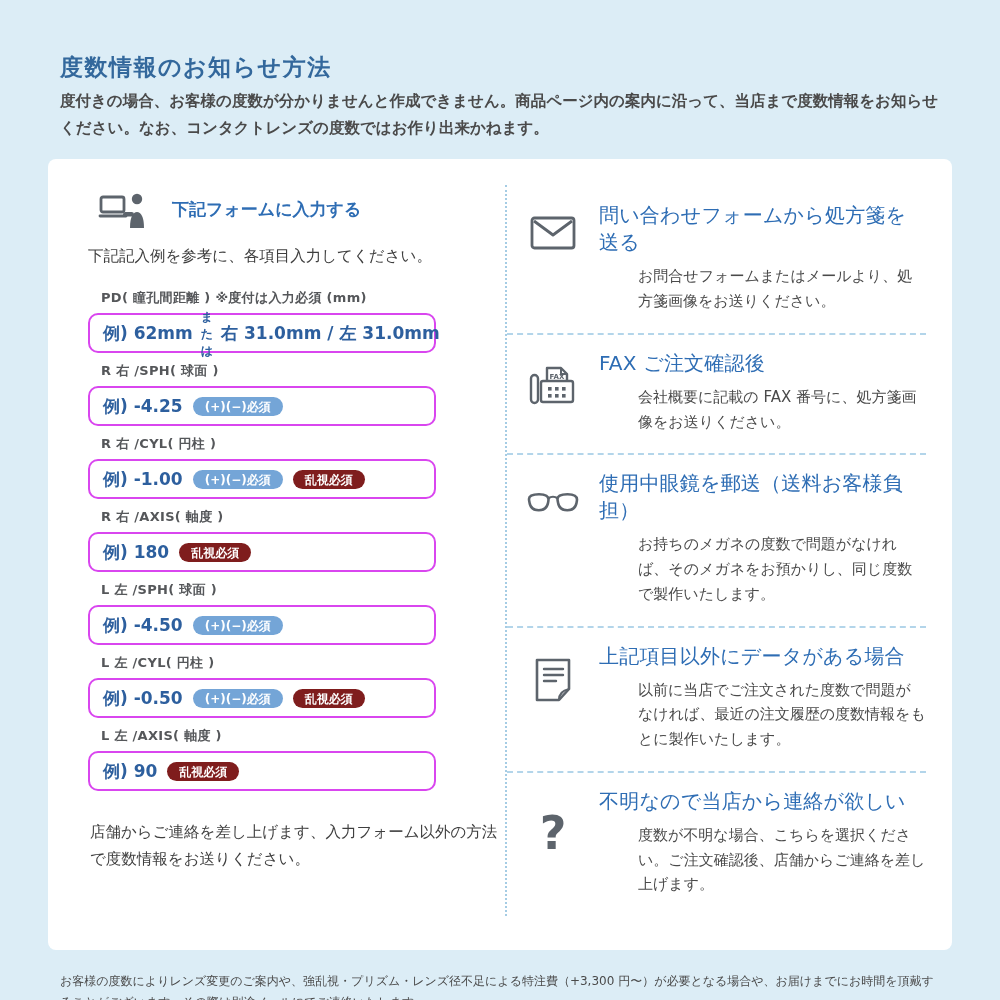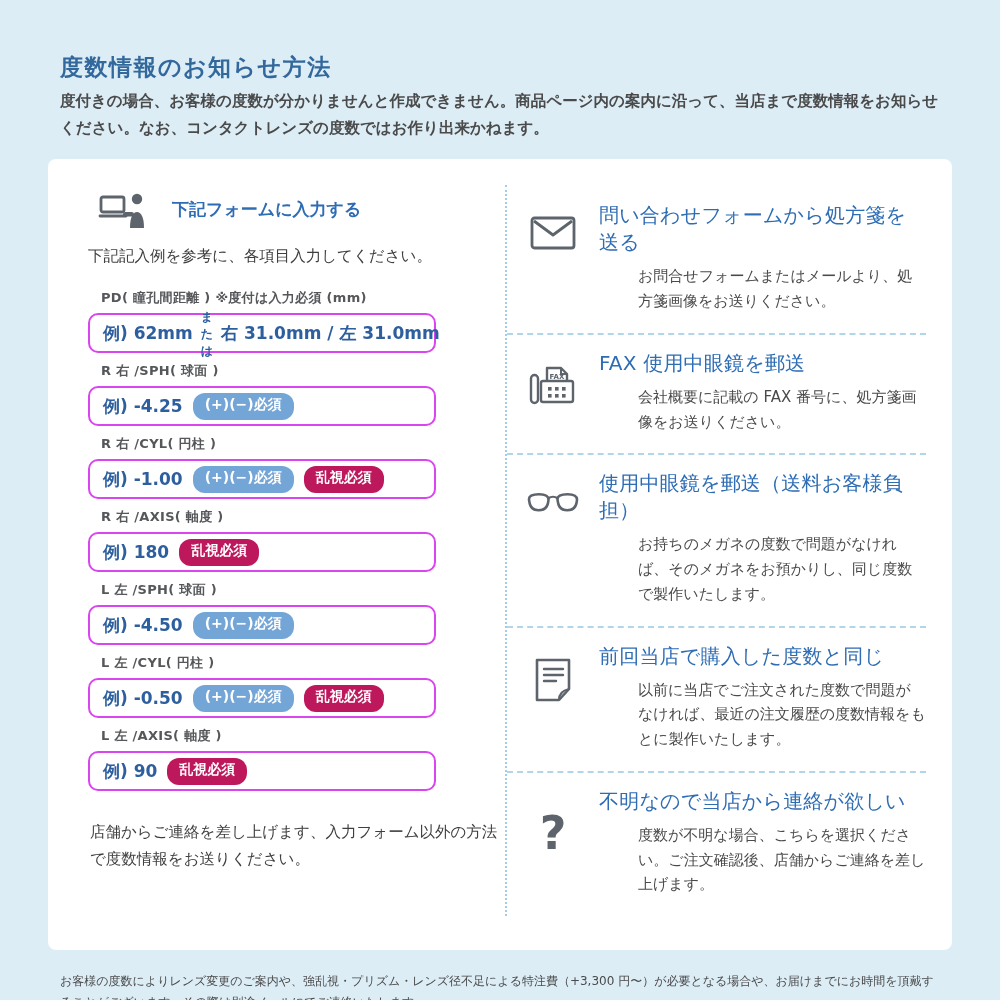--- a/index.html
+++ b/index.html
@@ -41,25 +41,25 @@
     padding-left:13px; margin-bottom:6px; letter-spacing:.3px;
   }
   .field-box {
     width:348px; height:40px;
     border:2px solid #d946ef; border-radius:10px; background:#fff;
     display:flex; align-items:center; gap:10px; padding:0 13px;
   }
   .example-text { font-size:17px; font-weight:bold; color:#2d5f9e; white-space:nowrap; }
   .connector-text { font-size:12px; font-weight:bold; color:#2d5f9e; margin:3px -2px 0 -2px; }
   .badge {
-    border-radius:12px; color:#ffffff; font-size:14px; font-weight:bold;
-    padding:4px 12px 9px 12px; white-space:nowrap; line-height:1;
+    border-radius:12px; color:#ffffff; font-size:12px; font-weight:bold;
+    padding:4px 12px 3px 12px; white-space:nowrap; line-height:1;
   }
   .badge.blue   { background:#74a5d7; }
-  .badge.orange { background:#be185d;text-align:right; }
+  .badge.orange { background:#7f1d1d;text-align:right; }
   .left-note { font-size:15.5px; line-height:1.72; color:#3f3f3f; margin:28px 0 0 2px; font-weight:500; }
   
   .r-item { display:flex; align-items:flex-start; padding:15px 0 19px 0; }
   .r-item + .r-item { border-top:2px dashed #b3d5ea; }
   .r-icon { width:92px; flex:none; display:flex; justify-content:center; padding-top:14px; }
   .r-text { flex:1; }
   .r-heading { font-size:20px; font-weight:normal; color:#2e6db4; margin-bottom:8px; letter-spacing:.2px; }
   .r-body { font-size:15px; line-height:1.65; color:#4a4a4a; font-weight:500;margin-left:39px; }
   .question-glyph { font-size:46px; font-weight:bold; color:#5d646c; line-height:1; padding-top:8px; }
   
@@ -183,21 +183,21 @@
               <rect x="19" y="23" width="3.6" height="3.6"></rect>
                 <rect x="26" y="23" width="3.6" height="3.6"></rect>
                 <rect x="33" y="23" width="3.6" height="3.6"></rect>
               <rect x="19" y="30" width="3.6" height="3.6"></rect>
                 <rect x="26" y="30" width="3.6" height="3.6"></rect>
                 <rect x="33" y="30" width="3.6" height="3.6"></rect>
             </g>
           </svg>
         </span>
         <div class="r-text">
-          <div class="r-heading">FAX 使用中眼鏡を郵送</div>
+          <div class="r-heading">FAX ご注文確認後</div>
           <div class="r-body">会社概要に記載の FAX 番号に、処方箋画像をお送りください。</div>
         </div>
       </div>
 
       <div class="r-item">
         <span class="r-icon" style="padding-top:22px;">
           <svg width="54" height="22" viewBox="0 0 54 22">
             <path d="M3 7 C3 3.5 7.5 2.2 13 2.2 C18.5 2.2 22.5 4 22.5 7.5 C22.5 8.3 22.3 9.4 22 11 C21.2 15.4 19 18.2 12.8 18.2 C6.8 18.2 4.3 15.2 3.6 11 C3.3 9.4 3 8 3 7 Z" fill="none" stroke="#5d646c" stroke-width="2.6"></path>
             <path d="M31.5 7 C31.5 3.5 36 2.2 41.5 2.2 C47 2.2 51 4 51 7.5 C51 8.3 50.8 9.4 50.5 11 C49.7 15.4 47.5 18.2 41.3 18.2 C35.3 18.2 32.8 15.2 32.1 11 C31.8 9.4 31.5 8 31.5 7 Z" fill="none" stroke="#5d646c" stroke-width="2.6"></path>
             <path d="M22.5 6.2 C25 4.4 29 4.4 31.5 6.2" fill="none" stroke="#5d646c" stroke-width="2.4"></path>
@@ -211,21 +211,21 @@
 
       <div class="r-item">
         <span class="r-icon">
           <svg width="40" height="46" viewBox="0 0 40 46">
             <path d="M4 3 h32 v29 l-10 11 H4 Z" fill="#ffffff" stroke="#5d646c" stroke-width="2.6" stroke-linejoin="round"></path>
             <path d="M26 43 C26 37 29 33.5 36 32" fill="none" stroke="#5d646c" stroke-width="2.2"></path>
             <path d="M11 12 h19 M11 18 h19 M11 24 h12" fill="none" stroke="#5d646c" stroke-width="2.4" stroke-linecap="round"></path>
           </svg>
         </span>
         <div class="r-text">
-          <div class="r-heading">前回当店で購入した度数と同じ</div>
+          <div class="r-heading">上記項目以外にデータがある場合</div>
           <div class="r-body">以前に当店でご注文された度数で問題がなければ、最近の注文履歴の度数情報をもとに製作いたします。</div>
         </div>
       </div>
 
       <div class="r-item">
         <span class="r-icon">
           <span class="question-glyph">?</span>
         </span>
         <div class="r-text">
           <div class="r-heading">不明なので当店から連絡が欲しい</div>

